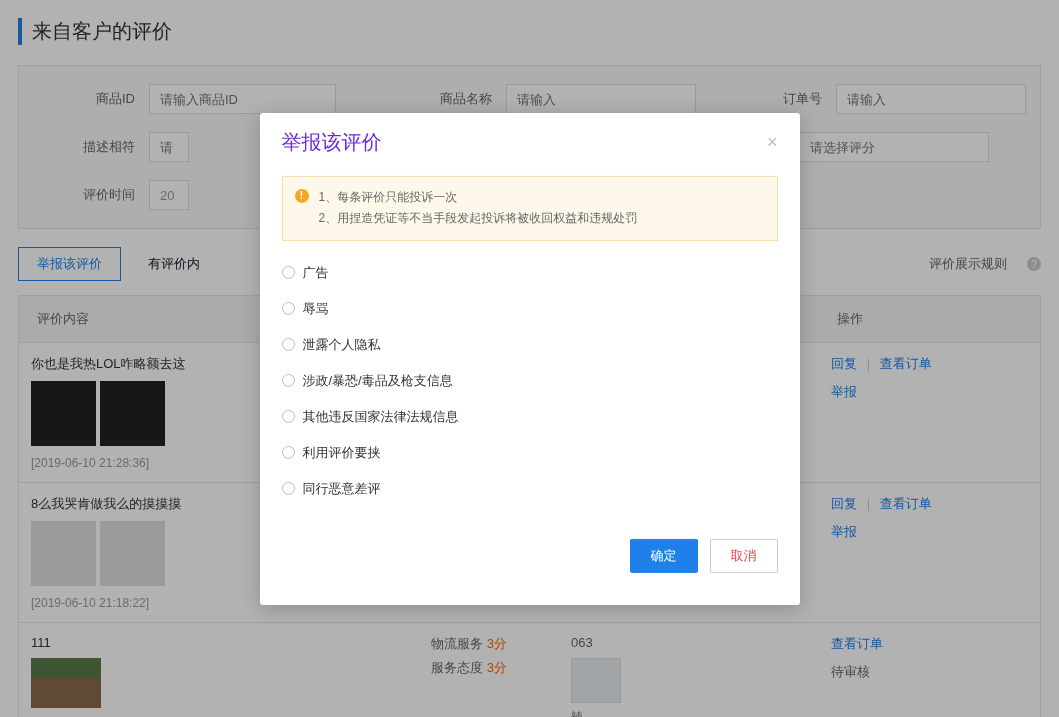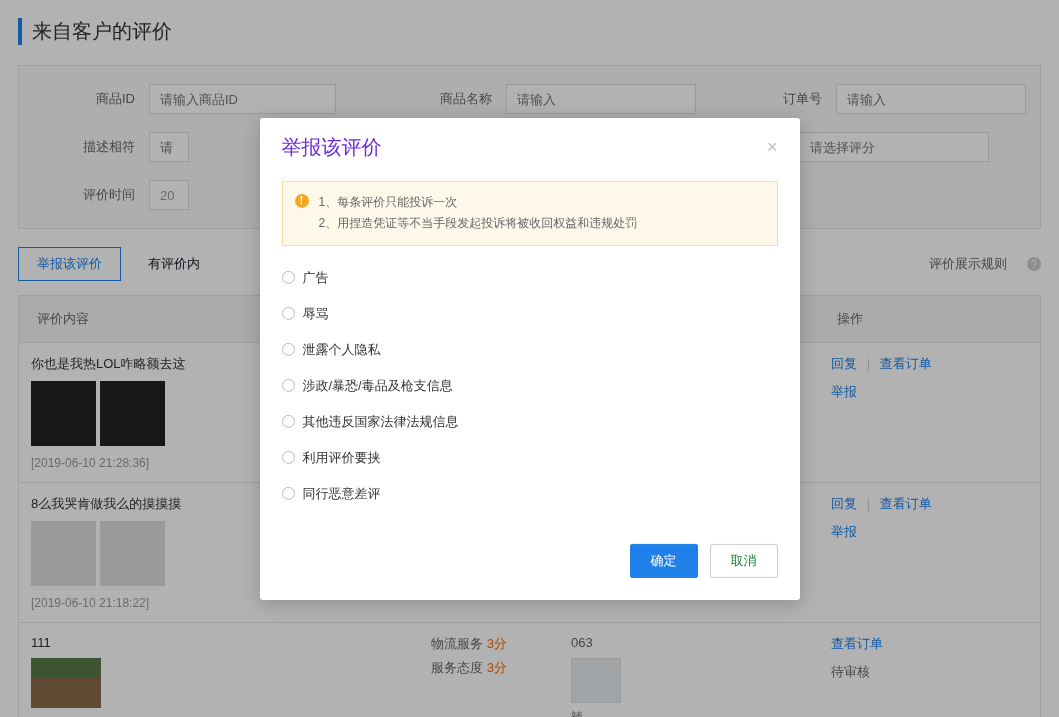--- a/index.html
+++ b/index.html
@@ -49,24 +49,24 @@
 .modal-head{padding:16px 22px;display:flex;align-items:center}
 .modal-title{font-size:20px;color:#6d28d9;flex:1}
 .modal-close{color:#bbb;font-size:18px;cursor:pointer;font-weight:300}
 .modal-body{padding:4px 22px 18px 22px}
 .alert{border:1px solid #f5dda6;background:#fdf8ea;padding:10px 12px;display:flex;gap:10px;margin-bottom:14px}
 .alert-icon{width:14px;height:14px;border-radius:50%;background:#f5a623;color:#fff;display:inline-flex;align-items:center;justify-content:center;font-size:10px;font-weight:bold;flex-shrink:0;margin-top:2px}
 .alert-text{font-size:12px;color:#666;line-height:1.8}
 .radio-item{display:flex;align-items:center;gap:8px;padding:9px 0}
 .radio-circle{width:13px;height:13px;border:1px solid #bbb;border-radius:50%;flex-shrink:0}
 .radio-label{font-size:13px;color:#333}
-.modal-foot{padding:14px 22px 22px;display:flex;justify-content:flex-end;gap:12px}
+.modal-foot{padding:14px 22px 32px;display:flex;justify-content:flex-end;gap:12px}
 .btn{padding:7px 20px;font-size:13px;border-radius:2px;cursor:pointer;border:1px solid}
 .btn-primary{background:#1e80e8;border-color:#1e80e8;color:#fff}
-.btn-default{background:#fff;border-color:#ccc;color:#15803d}
+.btn-default{background:#fff;border-color:#ccc;color:#ef4444}
 .tree1{width:70px;height:50px;background:linear-gradient(180deg,#5a7a4a 40%,#8a6a4a 40%);display:inline-block}
 </style>
 </head>
 <body>
 
 <div class="page-title-bar">来自客户的评价</div>
 
 <div class="content">
 
   <div class="filter-box">

